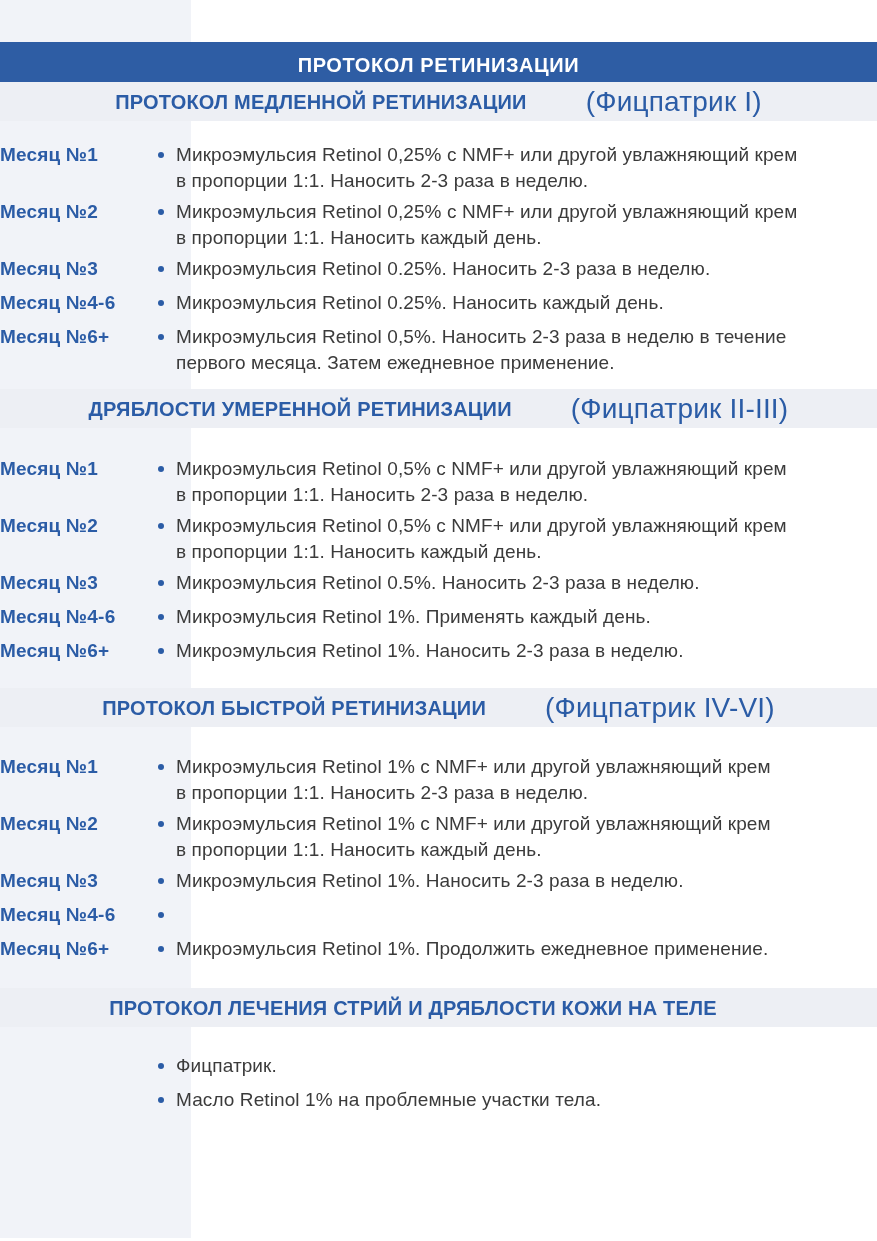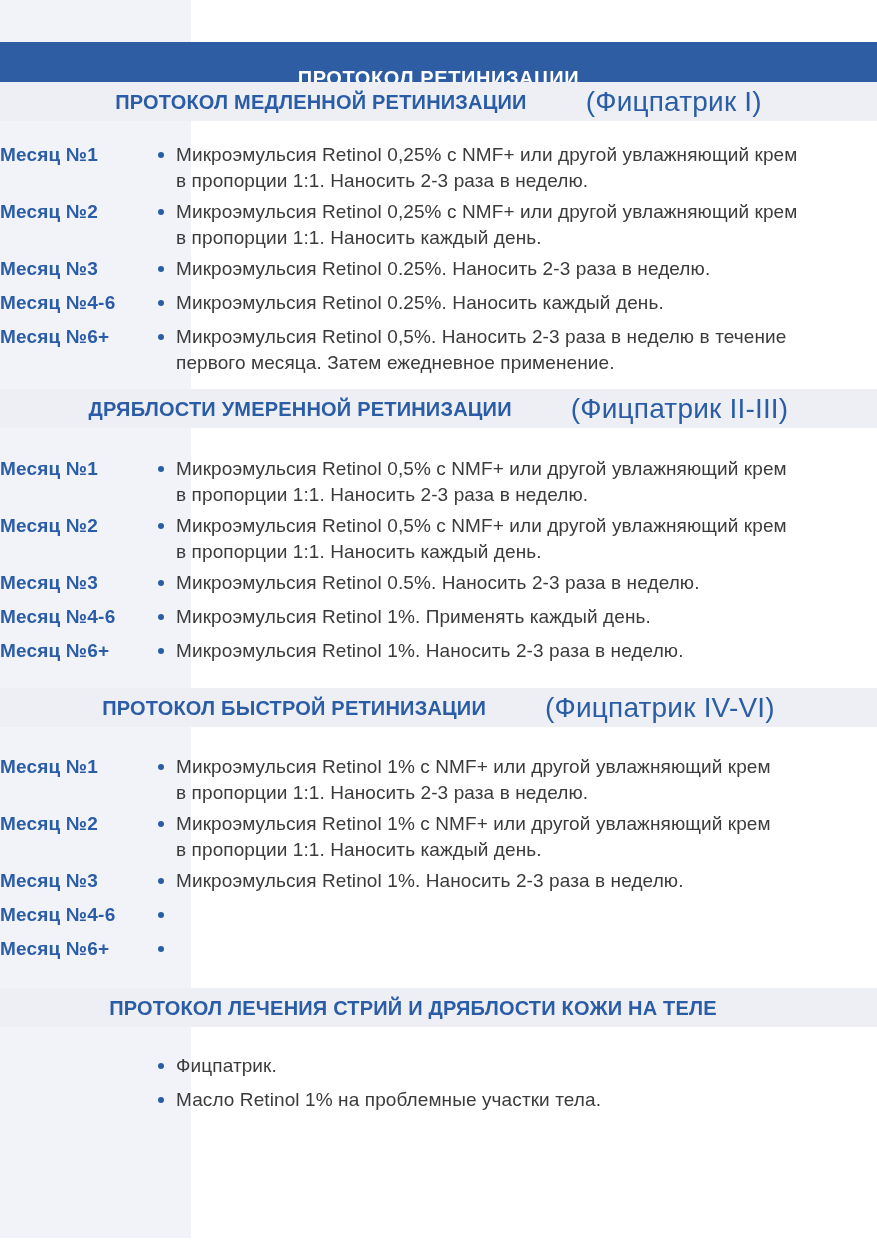--- a/index.html
+++ b/index.html
@@ -7,21 +7,21 @@
     position:relative;width:877px;height:1241px;background:#ffffff;overflow:hidden;
     font-family:"Liberation Sans","DejaVu Sans",sans-serif;
   }
   .left-strip{
     position:absolute;left:0;top:0;width:191px;height:1238px;
     background:var(--strip,#f1f3f8);
   }
   .title-bar{
     position:absolute;left:0;top:42px;width:877px;height:46px;
     background:var(--bar,#2e5da4);
-    display:flex;align-items:flex-end;justify-content:center;
+    display:flex;align-items:center;justify-content:center;
   }
   .title-bar span{
     color:#ffffff;font-size:20px;font-weight:700;letter-spacing:0.6px;line-height:1;
   }
   .band{
     position:absolute;left:0;width:877px;height:39px;
     background:var(--band,#edeff4);
     display:flex;align-items:center;justify-content:center;white-space:pre;gap:35px;
   }
   .band-heading{
@@ -163,20 +163,23 @@
           <div>Микроэмульсия Retinol 1%. Наносить 2-3 раза в неделю.</div>
         </div>
       </div>
       <div class="row">
         <div class="row-label">Месяц №4-6</div>
         <span class="dot"></span>
       </div>
       <div class="row">
         <div class="row-label">Месяц №6+</div>
         <span class="dot"></span>
+        <div class="row-text">
+          <div>Микроэмульсия Retinol 1%. Продолжить ежедневное применение.</div>
+        </div>
       </div>
     </div>
 
   <div class="band" style="top:988px"><span class="band-heading">ПРОТОКОЛ ЛЕЧЕНИЯ СТРИЙ И ДРЯБЛОСТИ КОЖИ НА ТЕЛЕ</span><span class="band-note"></span></div>
   <div class="rows" style="top:1053px">
       <div class="row">
         <div class="row-label"></div>
         <span class="dot"></span>
         <div class="row-text">
           <div>Фицпатрик.</div>

